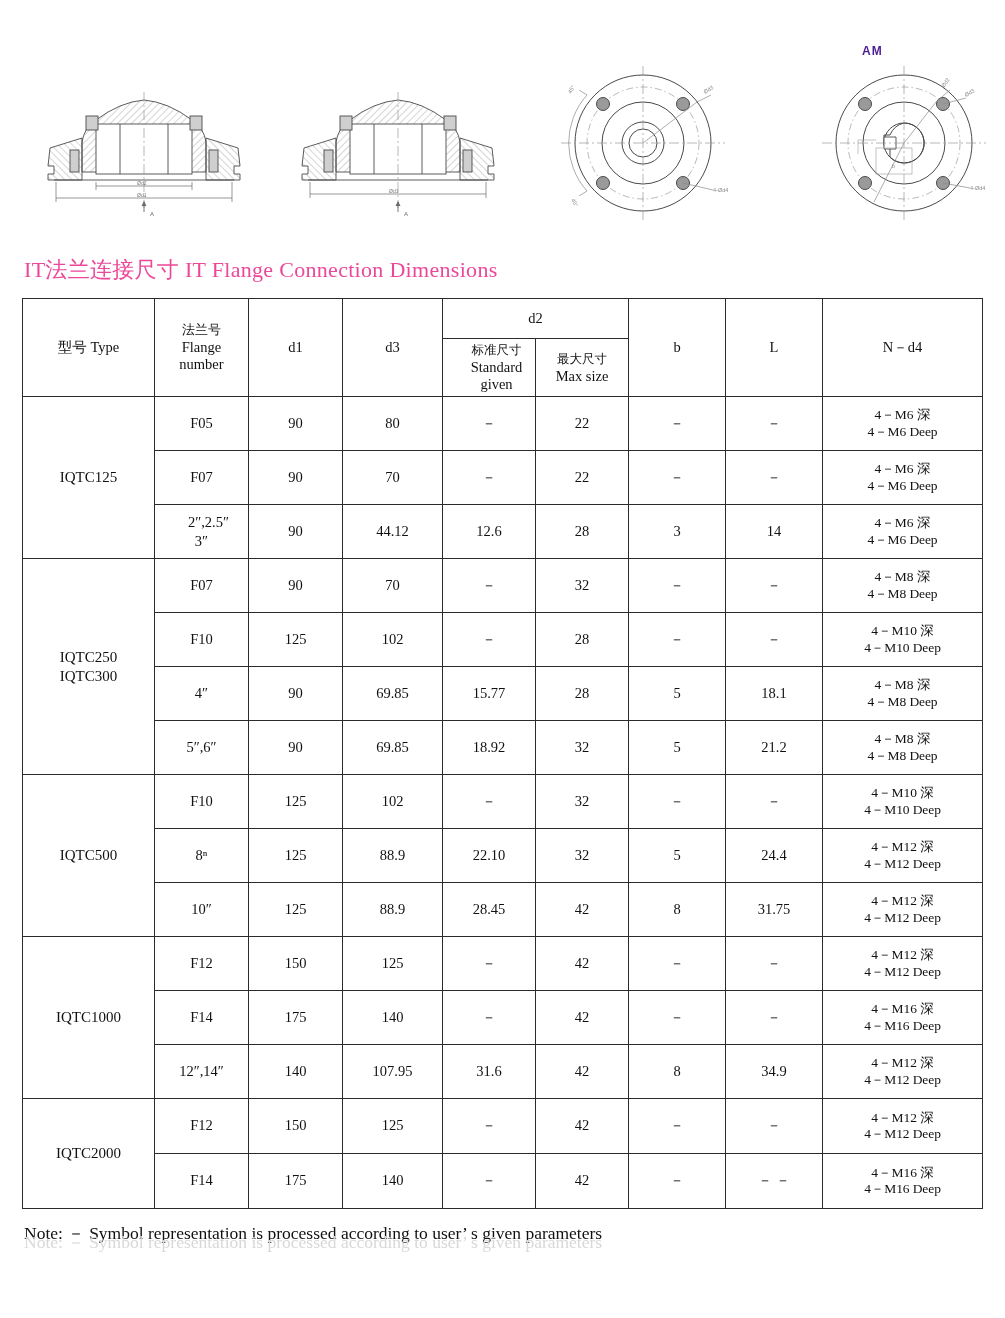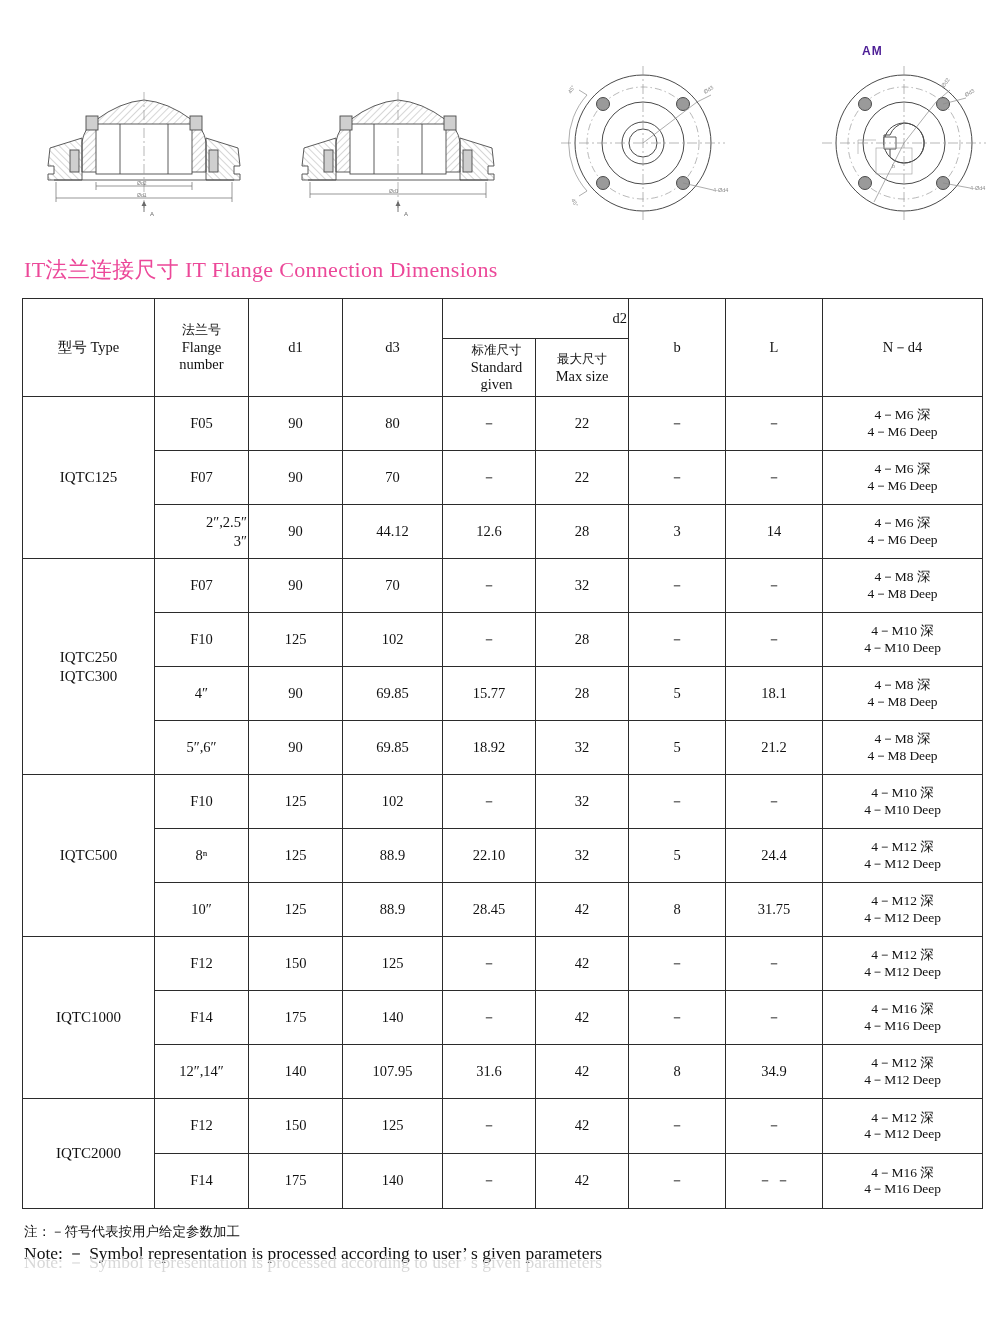--- a/index.html
+++ b/index.html
@@ -98,21 +98,21 @@
   .nd4 {
     font-size: 13.5px;
     line-height: 1.3;
     white-space: nowrap;
     margin-left: 20px;
   }
   .nd4 .l2 { letter-spacing: -0.1px; }
 
   .inch-wrap {
     display: block;
-    text-align: right;
+    text-align: center;
     padding-left: 14px;
     position: relative;
     line-height: 1.25;
   }
   .inch-wrap .l2 {
     display: block;
     margin-left: -14px;
   }
 
   
@@ -320,21 +320,21 @@
   <thead>
     <tr>
       <td rowspan="2">型号 Type</td>
       <td rowspan="2" class="hdr-two">
         <span class="cn">法兰号</span><br>
         <span>Flange</span><br>
         <span>number</span>
       </td>
       <td rowspan="2">d1</td>
       <td rowspan="2">d3</td>
-      <td colspan="2" style="height:40px;text-align:right;">d2</td>
+      <td colspan="2" style="height:40px;">d2</td>
       <td rowspan="2">b</td>
       <td rowspan="2">L</td>
       <td rowspan="2">N－d4</td>
     </tr>
     <tr>
       <td class="hdr-sub" style="height:58px;padding-left:16px;">
         <span class="cn">标准尺寸</span><br>
         <span>Standard</span><br>
         <span>given</span>
       </td>
@@ -500,16 +500,15 @@
           <td>42</td>
           <td>－</td>
           <td>－ －</td>
           <td class="nd4"><span>4－M16 深</span><br><span class="l2">4－M16 Deep</span></td>
         </tr>
       </tbody>
 </table>
 </div>
 
 <div class="footnote">
-  <div class="cn-note">注：－符号代表按用户给定参数加工</div>
   <div class="en-note">Note:  －  Symbol representation is processed according to user’ s given parameters</div>
   <div class="ghost">Note:  －  Symbol representation is processed according to user’ s given parameters</div>
 </div>
 
 </body></html>

